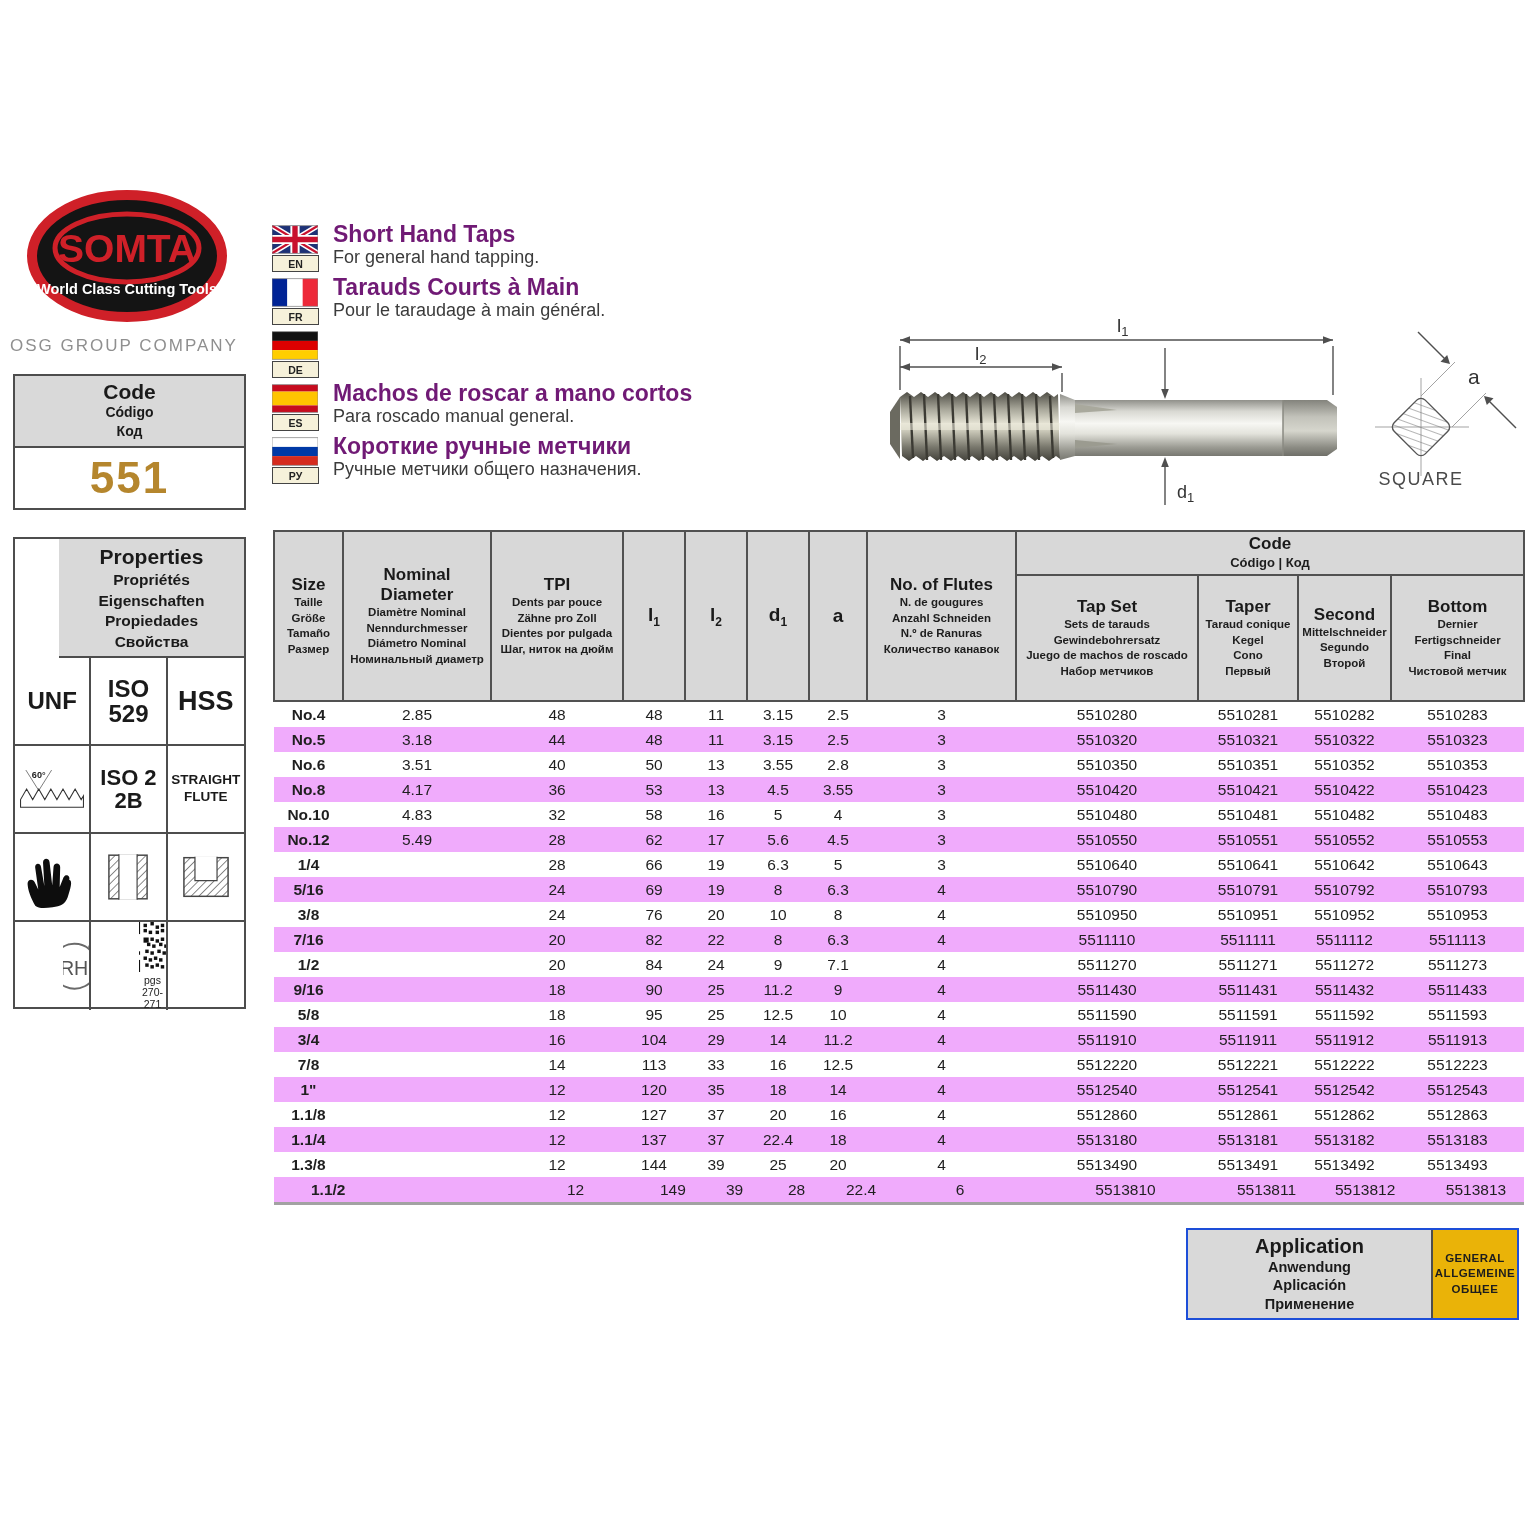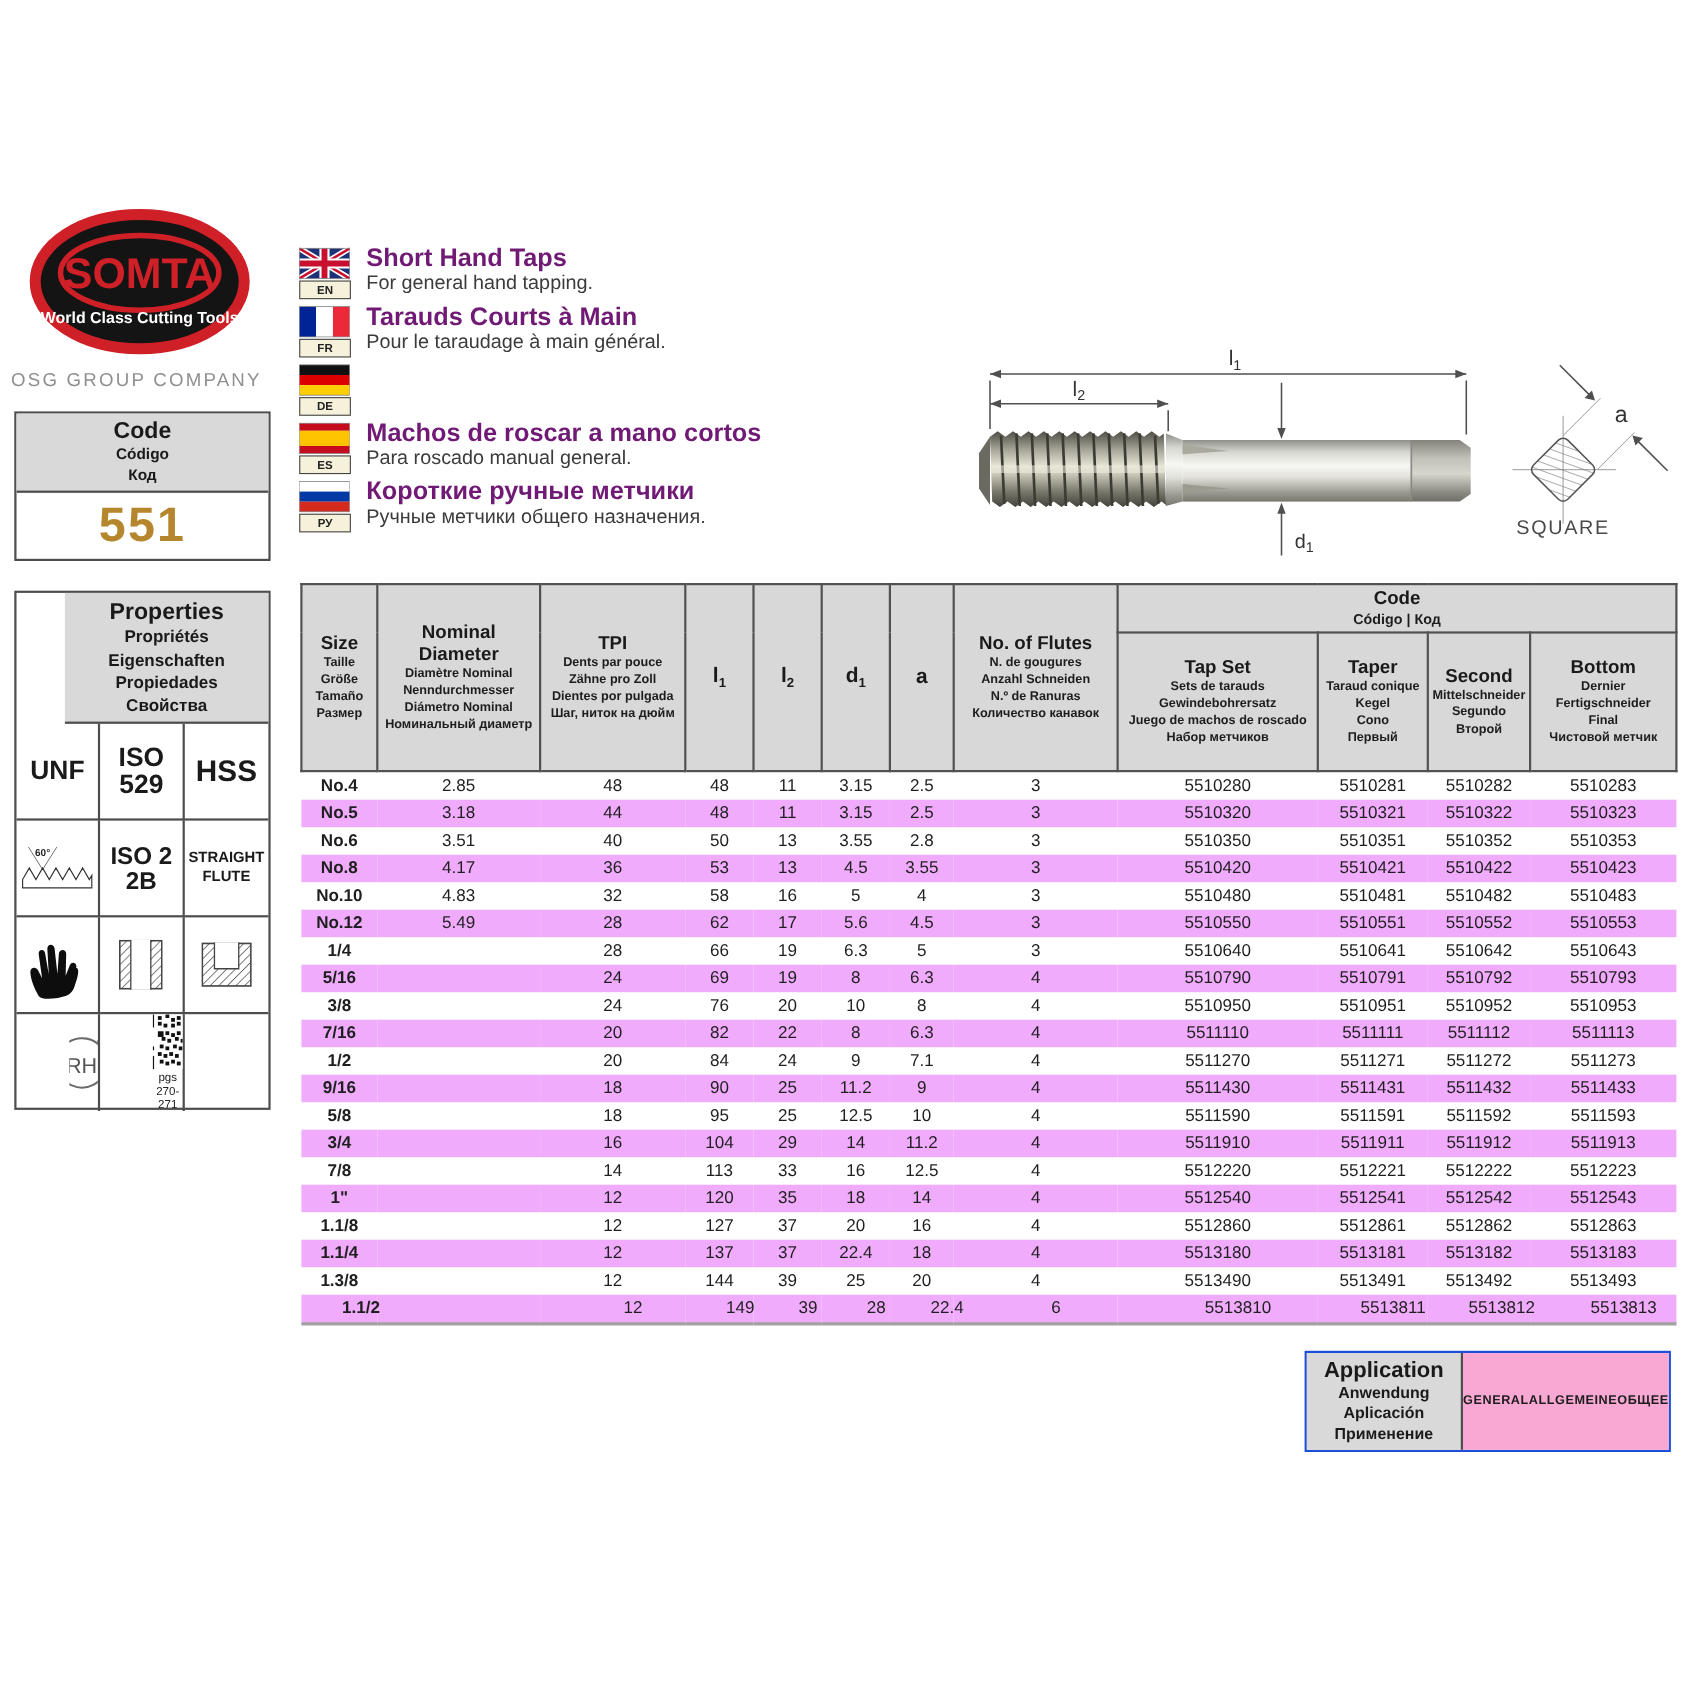--- a/index.html
+++ b/index.html
@@ -59,21 +59,21 @@
   tbody.mtb tr.alt{background:#f0abfc;}
   tbody.mtb td.c-size{font-weight:bold;}
   tbody.mtb tr:last-child td{border-bottom:3px solid #a2a2a2;padding-left:37px;}
 
   
   .appbox{position:absolute;left:1186px;top:1228px;width:329px;height:88px;border:2px solid #1d4ed8;display:flex;}
   .appbox .left{width:243px;background:#d9d9d9;border-right:2px solid #4d4d4d;display:flex;flex-direction:column;
                 align-items:center;justify-content:center;text-align:center;}
   .appbox .left .a1{font-size:20px;font-weight:bold;line-height:1.15;}
   .appbox .left .a2{font-size:14.5px;font-weight:bold;line-height:1.25;}
-  .appbox .right{flex:1;background:#f9a8d4;display:flex;flex-direction:row;align-items:center;justify-content:center;}
+  .appbox .right{flex:1;background:#eab308;display:flex;flex-direction:column;align-items:center;justify-content:center;}
   .appbox .right div{font-size:11.5px;font-weight:bold;letter-spacing:.5px;line-height:1.35;color:#1d1d1d;}
 
   svg text{font-family:"Liberation Sans",sans-serif;}
 </style>
 </head>
 <body>
 
 <div class="page">
 
   <svg class="abs" style="left:25px;top:190px" width="205" height="140" viewBox="0 0 205 140">

